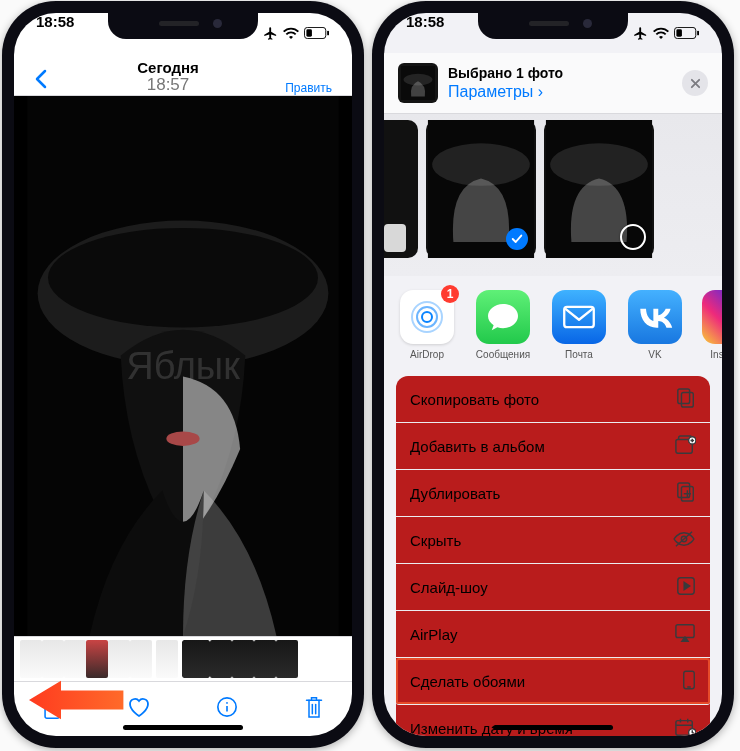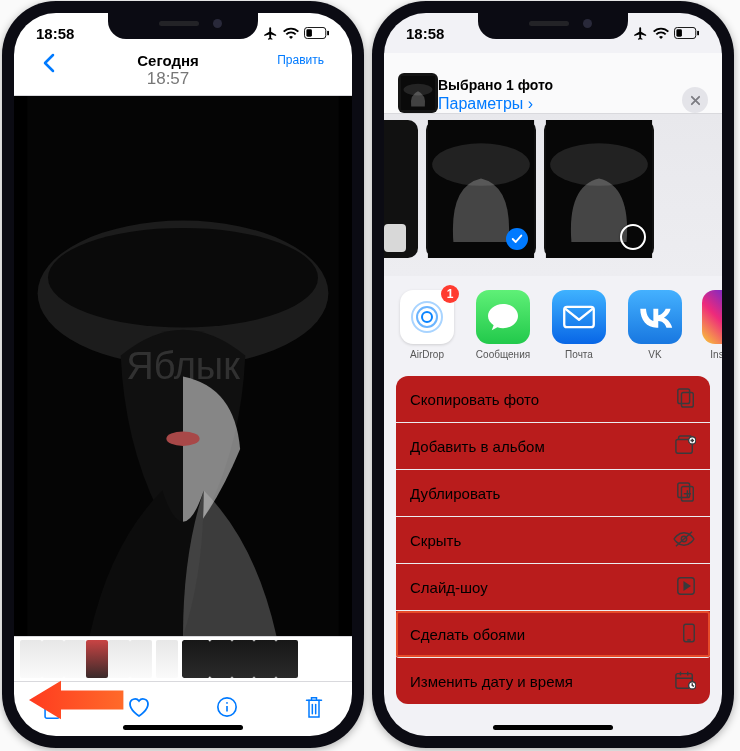--- a/index.html
+++ b/index.html
@@ -50,29 +50,29 @@
   .notch::before{
     content:"";position:absolute;left:50%;top:8px;width:40px;height:5px;
     background:#232327;border-radius:3px;transform:translateX(-60%);
   }
   .notch::after{
     content:"";position:absolute;right:36px;top:6px;width:9px;height:9px;
     background:#29293a;border-radius:50%;
   }
   
   .status{
-    height:40px;display:flex;align-items:center;justify-content:space-between;
+    height:40px;display:flex;justify-content:space-between;
     padding:0 22px;font-size:15px;font-weight:600;color:#000;
     position:relative;z-index:2;
   }
   .status .right{display:flex;gap:5px;align-items:center;}
   .status svg{display:block;}
   
   .navbar{
-    height:42px;display:flex;align-items:flex-start;padding:0 28px;
+    height:42px;display:flex;align-items:flex-end;padding:0 20px;
     border-bottom:.5px solid var(--divider);
   }
   .nav-back{width:40px;color:var(--ios-blue);font-size:22px;}
   .nav-title{flex:1;text-align:center;line-height:1.1;}
   .nav-title .t1{font-size:15px;font-weight:600;}
   .nav-title .t2{font-size:17px;color:#777;}
   .nav-edit{width:70px;text-align:right;color:var(--ios-blue);font-size:12px;}
   .photo-viewer{
     position:relative;
     height:540px;background:#000;
@@ -99,21 +99,21 @@
     padding:0 22px;color:var(--ios-blue);font-size:22px;
   }
   .toolbar .tb{display:flex;align-items:center;justify-content:center;width:32px;height:32px;}
   .arrow{
     position:absolute;left:15px;bottom:12px;z-index:60;
     width:96px;height:48px;pointer-events:none;
   }
   
   .screen.sheet{background:var(--ios-bg);}
   .sheet-header{
-    height:60px;display:flex;align-items:flex-end;
+    height:60px;display:flex;align-items:center;gap:10px;
     padding:0 14px;background:rgba(255,255,255,.6);
     border-bottom:.5px solid var(--divider);
   }
   .sheet-thumb{width:40px;height:40px;border-radius:6px;background:#141414;display:flex;align-items:center;justify-content:center;}
   .sheet-titles{flex:1;line-height:1.2;}
   .sheet-titles .t1{font-size:14px;font-weight:600;}
   .sheet-titles .t2{font-size:16px;color:var(--ios-blue);}
   .sheet-close{
     width:26px;height:26px;border-radius:50%;background:#e4e4e9;color:#7c7c82;
     display:flex;align-items:center;justify-content:center;font-size:14px;
@@ -428,20 +428,27 @@
               <line x1="4" y1="18" x2="22" y2="2"></line>
             </svg></span>
       </div>
       <div class="action">
         <span>Слайд-шоу</span>
         <span class="aicon"><svg width="20" height="20" viewBox="0 0 22 22" fill="none" stroke="#3a3a3c" stroke-width="1.6">
               <rect x="2" y="2" width="18" height="18" rx="3"></rect>
               <polygon points="9,7 15,11 9,15" fill="#3a3a3c"></polygon>
             </svg></span>
       </div>
+      <div class="action">
+        <span>AirPlay</span>
+        <span class="aicon"><svg width="22" height="20" viewBox="0 0 24 22" fill="none" stroke="#3a3a3c" stroke-width="1.6">
+              <rect x="2" y="2" width="20" height="14" rx="2"></rect>
+              <polygon points="12,14 17,21 7,21" fill="#3a3a3c" stroke="none"></polygon>
+            </svg></span>
+      </div>
       <div class="action highlight">
         <span>Сделать обоями</span>
         <span class="aicon"><svg width="14" height="22" viewBox="0 0 16 24" fill="none" stroke="#3a3a3c" stroke-width="1.6">
               <rect x="2" y="2" width="12" height="20" rx="2.5"></rect>
               <line x1="6" y1="20" x2="10" y2="20"></line>
             </svg></span>
       </div>
       <div class="action" style="border-bottom:none;">
         <span>Изменить дату и время</span>
         <span class="aicon"><svg width="22" height="20" viewBox="0 0 24 22" fill="none" stroke="#3a3a3c" stroke-width="1.6">

